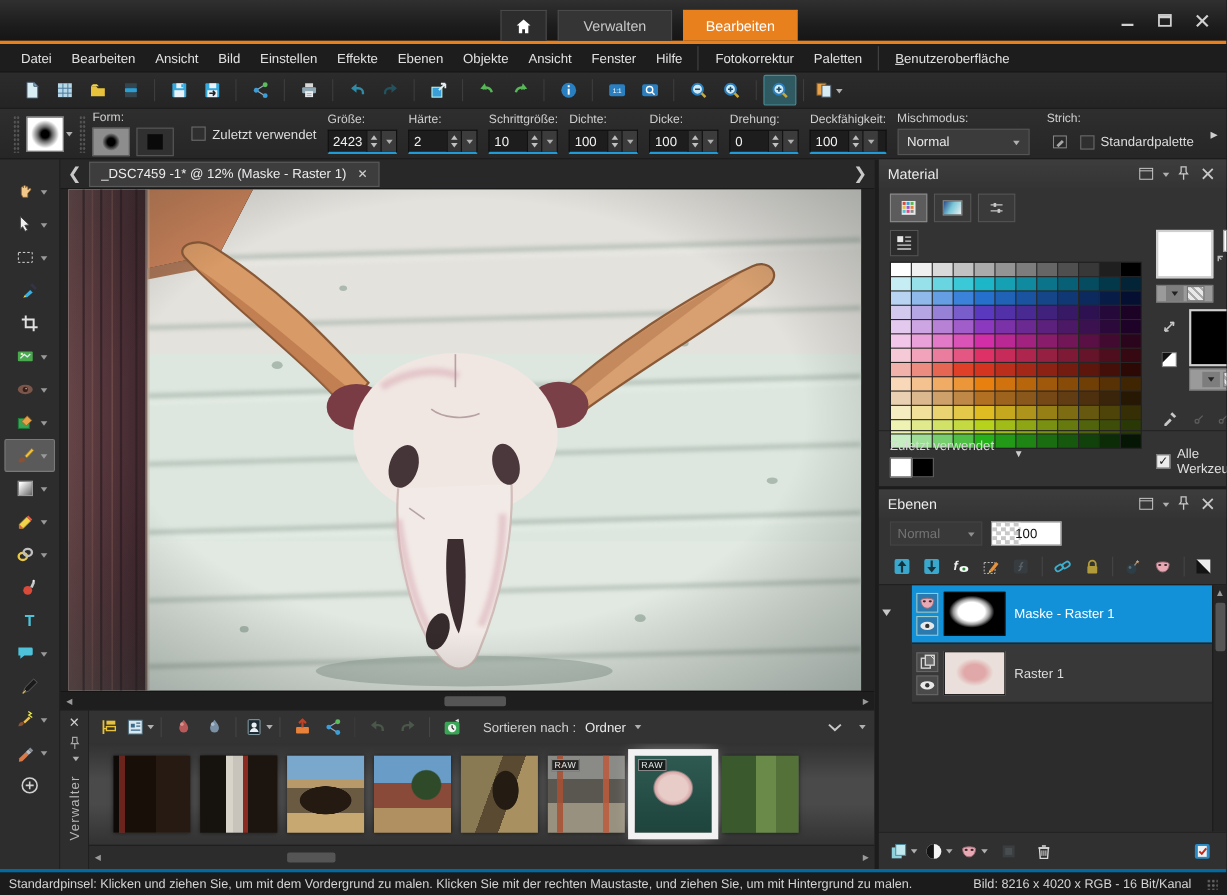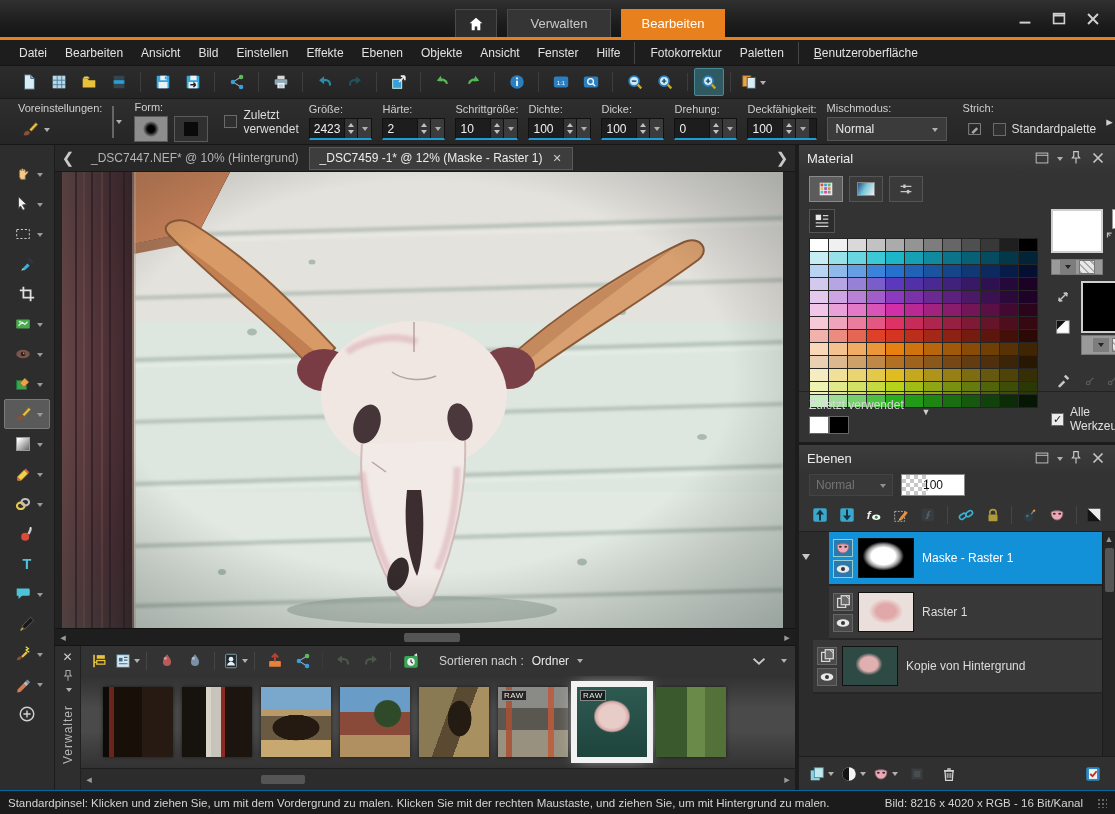--- a/index.html
+++ b/index.html
@@ -167,21 +167,21 @@
   .thumb-skull-checker{background:radial-gradient(ellipse 40% 42% at 50% 45%,#e8b8b8 0 40%,#d89898 55%,rgba(0,0,0,0) 70%),repeating-conic-gradient(#bbb 0 25%,#fff 0 50%) 0 0/10px 10px}
   .thumb-mask{background:radial-gradient(closest-side at 45% 45%,#fff 0 50%,#999 68%,#000 85%),#000}
   .thumb-skull-light{background:radial-gradient(ellipse 44% 46% at 50% 48%,#e0a8a8 0 40%,rgba(0,0,0,0) 72%),#eadfda}
   .thumb-skull-teal{background:radial-gradient(ellipse 36% 42% at 48% 45%,#e0b0b0 0 45%,rgba(0,0,0,0) 70%),#2e4a44}
   .lvscroll{width:13px;background:#262626;border-left:1px solid #1c1c1c;display:flex;flex-direction:column;align-items:center;flex:none}
   .lvs-arrow{color:#9a9a9a;font-size:9px;padding:2px 0;cursor:pointer}
   .lvs-handle{width:9px;height:44px;background:#555;border-radius:2px;margin-top:2px;cursor:pointer}
   .lbottom{height:34px;display:flex;align-items:center;gap:4px;padding:0 8px;background:#303030;border-top:1px solid #1e1e1e}
   .lbottom .right{margin-left:auto}
   
-  .statusbar{height:24px;background:#1b1b1b;border-top:1px solid #0369a1;display:flex;align-items:center;padding:0 8px;flex:none}
+  .statusbar{height:24px;background:#1b1b1b;border-top:3px solid #0369a1;display:flex;align-items:center;padding:0 8px;flex:none}
   .status-hint{color:#d4d4d4;font-size:11.5px;white-space:nowrap;overflow:hidden}
   .status-img{margin-left:auto;color:#d4d4d4;font-size:11.5px;white-space:nowrap;padding-right:14px}
   .gripdots{width:10px;height:10px;background-image:radial-gradient(#666 1px,transparent 1.3px);background-size:4px 4px;flex:none}
   .grad-sq{width:14px;height:14px;background:linear-gradient(135deg,#fff 10%,#666);border:1px solid #999;display:inline-block}
   .grad-rect{width:18px;height:14px;background:linear-gradient(120deg,#2a4a8a,#7ac8d8 45%,#f0f0f0);display:inline-block;border:1px solid #888}
 </style>
 </head>
 <body>
 
 <div class="app">
@@ -408,32 +408,20 @@
           <rect x="3" y="3" width="9" height="12" fill="#e8a24a" stroke="#845c2a"></rect>
           <rect x="8" y="5" width="9" height="12" fill="#d8ecf4" stroke="#456"></rect>
         </svg>
         <span class="dd-caret"></span>
       </span>
 
   </div>
 
   <div class="optbar">
     <div class="grip"></div>
-    <div class="opt-group">
-      <div class="opt-label">Voreinstellungen:</div>
-      <div class="opt-row tool-ind">
-          <span class="ic">
-            <svg viewBox="0 0 20 20" width="18" height="18">
-              <path d="M9.5 10.5L16.5 3l2 2-7 7.5z" fill="#f0c040" stroke="#9a7a20" stroke-width=".8"></path>
-              <path d="M3 17c.2-3 1.8-5.2 5-5l2 2c-.5 2.8-3.4 3.4-7 3z" fill="#8a5234"></path>
-            </svg>
-          </span>
-          <span class="dd-caret"></span>
-        </div>
-    </div>
     <div class="tip-preview"></div>
     <span class="dd-caret"></span>
     <div class="grip"></div>
     <div class="opt-group">
       <div class="opt-label">Form:</div>
       <div class="opt-row">
         <span class="form-btn sel">
             <span class="softdot"></span>
           </span>
         <span class="form-btn dark">
@@ -753,23 +741,20 @@
             </svg>
           </span>
         </div>
 
     </div>
 
     <div class="center">
       <div class="doctabs">
         <span class="dscroll">❮</span>
 
-          <div class="dtab">
-            <span>_DSC7447.NEF* @  10% (Hintergrund)</span>
-          </div>
 
           <div class="dtab active">
             <span>_DSC7459 -1* @  12% (Maske - Raster 1)</span>
             <span class="tclose">✕</span>
           </div>
 
         <span class="dscroll right">❯</span>
       </div>
 
       <div class="canvas">
@@ -1616,39 +1601,20 @@
                     <svg viewBox="0 0 20 20" width="18" height="18">
                       <ellipse cx="10" cy="10" rx="7" ry="4.2" fill="#e8e8e8"></ellipse>
                       <circle cx="10" cy="10" r="2.2" fill="#333"></circle>
                     </svg>
                   </span>
                 </span>
                 <span class="lthumb thumb-skull-light"></span>
                 <span class="lname">Raster 1</span>
               </div>
 
-              <div class="lrow">
-                <span class="lstatus">
-                  <span class="lsbtn">
-                    <svg viewBox="0 0 20 20" width="18" height="18">
-                      <rect x="4" y="6" width="9" height="10" fill="none" stroke="#d8d8d8" stroke-width="1.4"></rect>
-                      <rect x="8" y="3" width="9" height="10" fill="#6a6a6a" stroke="#d8d8d8" stroke-width="1.4"></rect>
-                      <path d="M13 3l4 4" stroke="#d8d8d8"></path>
-                    </svg>
-                  </span>
-                  <span class="lsbtn">
-                    <svg viewBox="0 0 20 20" width="18" height="18">
-                      <ellipse cx="10" cy="10" rx="7" ry="4.2" fill="#e8e8e8"></ellipse>
-                      <circle cx="10" cy="10" r="2.2" fill="#333"></circle>
-                    </svg>
-                  </span>
-                </span>
-                <span class="lthumb thumb-skull-teal"></span>
-                <span class="lname">Kopie von Hintergrund</span>
-              </div>
 
           </div>
           <div class="lvscroll">
             <span class="lvs-arrow">▲</span>
             <span class="lvs-handle"></span>
           </div>
         </div>
         <div class="lbottom">
 
             <span class="ltb">

